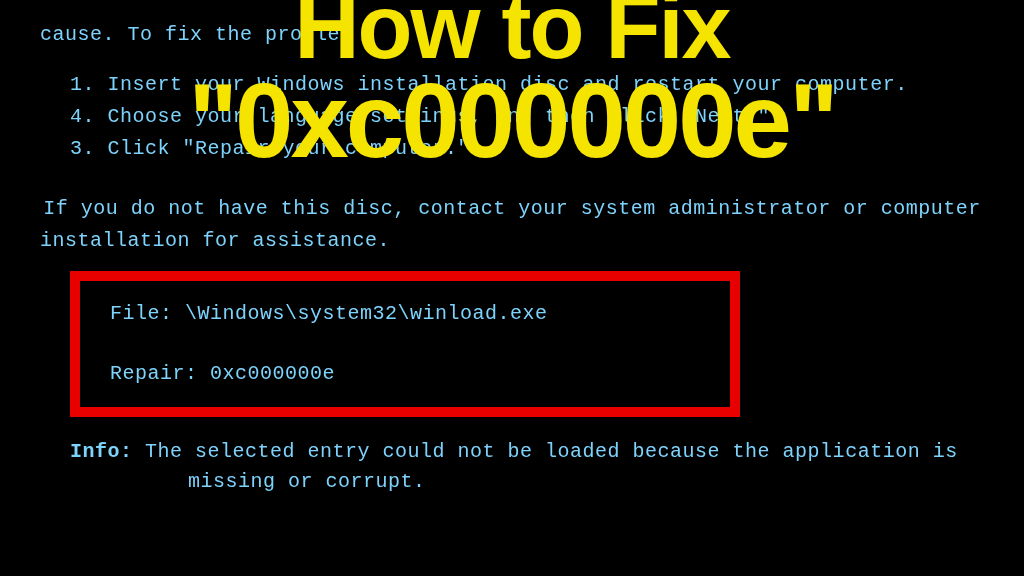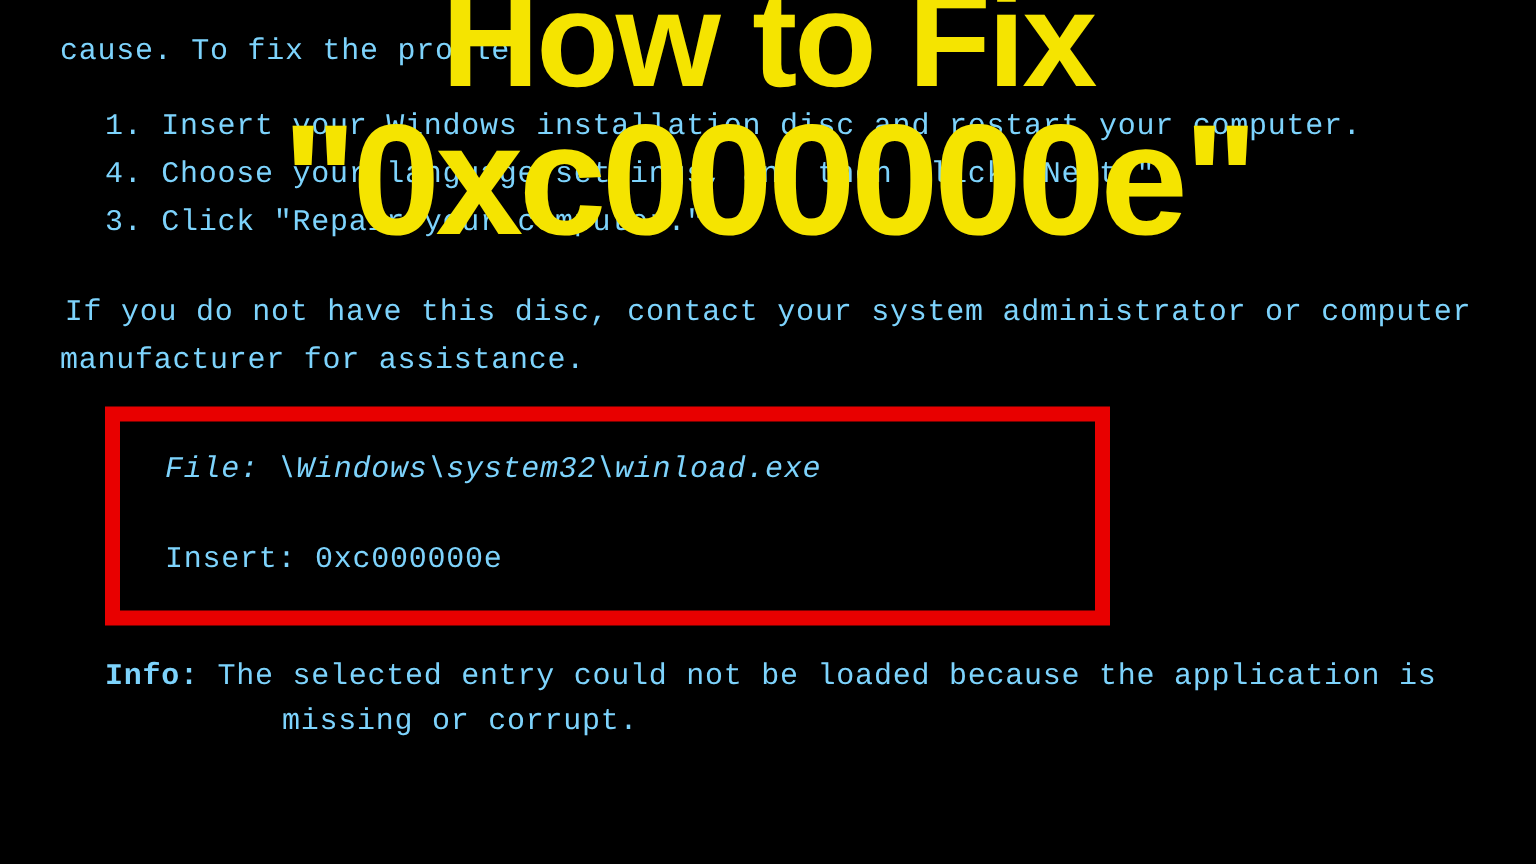--- a/index.html
+++ b/index.html
@@ -37,21 +37,20 @@
       text-align: center;
     }
     .highlight-box {
       border: 10px solid #e80000;
       padding: 18px 30px;
       margin: 15px 30px 20px 30px;
       width: 670px;
     }
     .highlight-box .file-line {
       margin-bottom: 30px;
-      font-style: italic;
     }
     .info-line {
       padding-left: 30px;
       margin-top: 10px;
     }
     .info-label {
       font-weight: bold;
     }
     .info-continuation {
       padding-left: 148px;
@@ -82,28 +81,28 @@
 </head>
 <body>
 
 <div class="terminal-text line-cause">cause. To fix the problem</div>
 
 <div class="terminal-text step-line">1. Insert your Windows installation disc and restart your computer.</div>
 <div class="terminal-text step-line">4. Choose your language settings, and then click "Next."</div>
 <div class="terminal-text step-line">3. Click "Repair your computer."</div>
 
 <div class="terminal-text no-disc">If you do not have this disc, contact your system administrator or computer</div>
-<div class="terminal-text">manufacturer for assistance.</div>
+<div class="terminal-text">installation for assistance.</div>
 
 <div class="highlight-box">
   <div class="terminal-text file-line">
     <span>File: </span><span>\Windows\system32\winload.exe</span>
   </div>
   <div class="terminal-text">
-    <span>Insert: </span><span>0xc000000e</span>
+    <span>Repair: </span><span>0xc000000e</span>
   </div>
 </div>
 
 <div class="terminal-text info-line">
   <span class="info-label">Info: </span><span>The selected entry could not be loaded because the application is</span>
 </div>
 <div class="terminal-text info-continuation">missing or corrupt.</div>
 
 <div class="overlay-title">
   <span class="line1">How to Fix</span>

